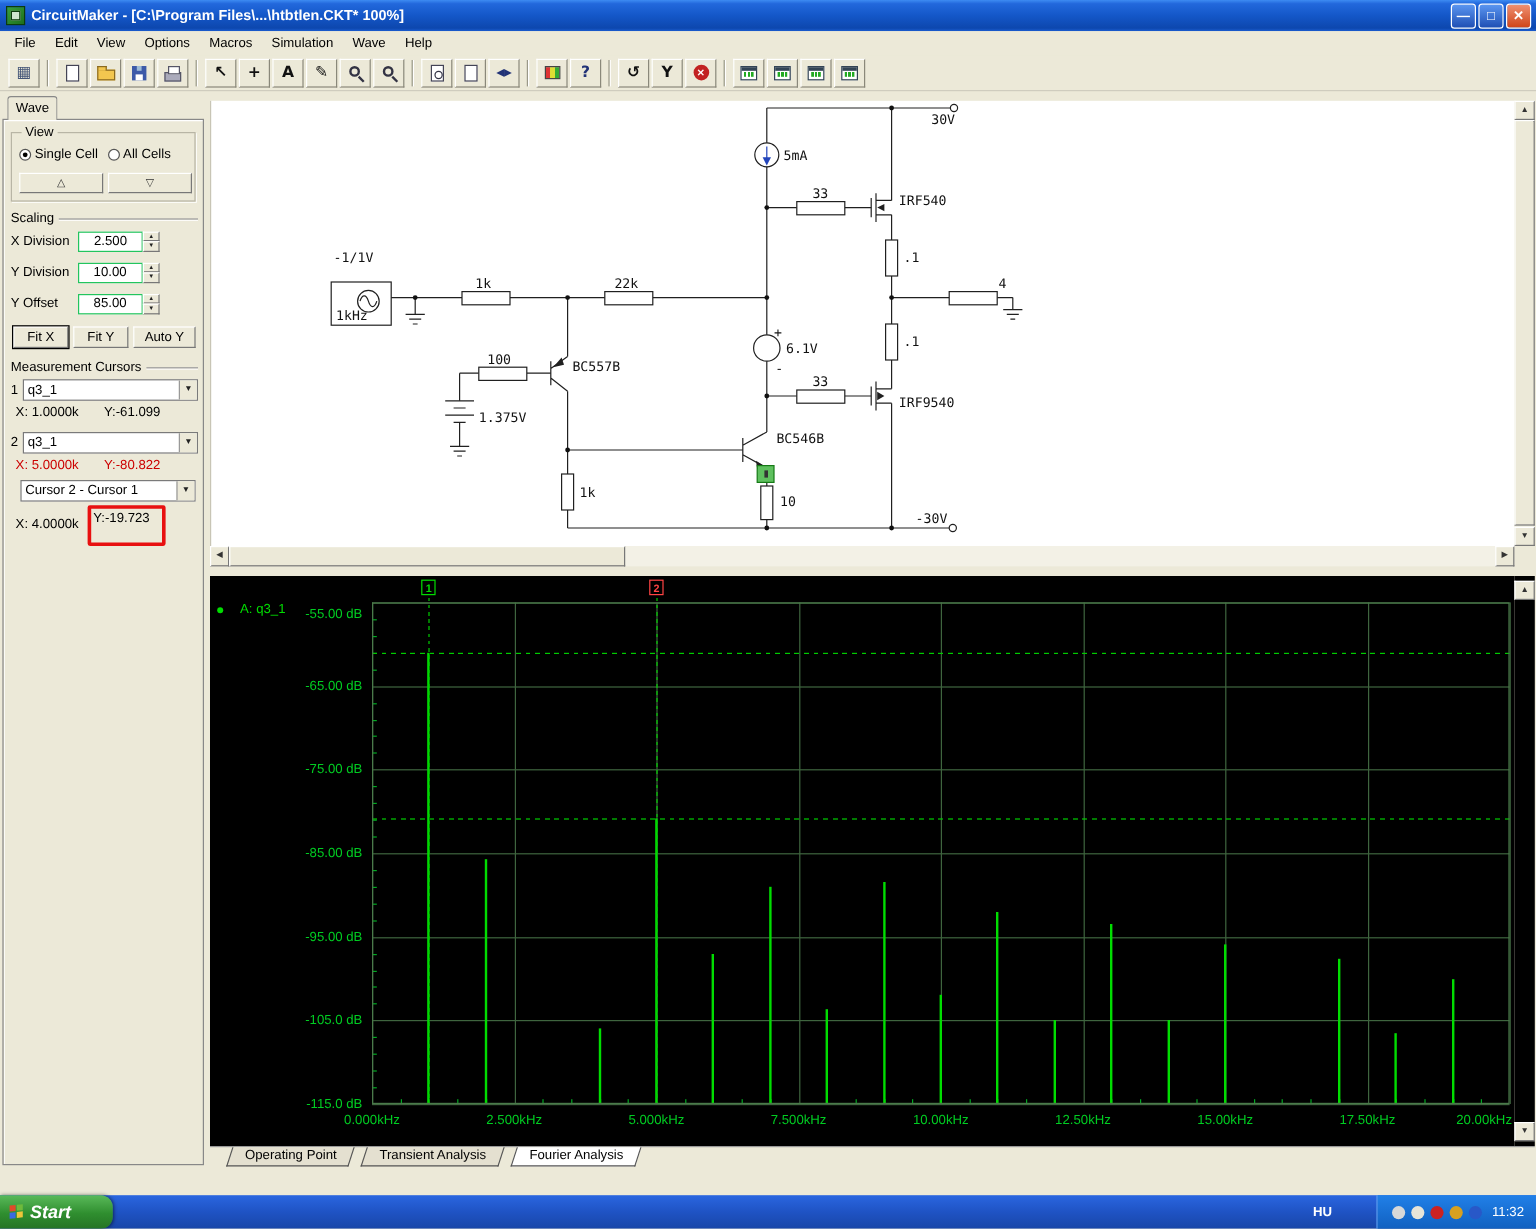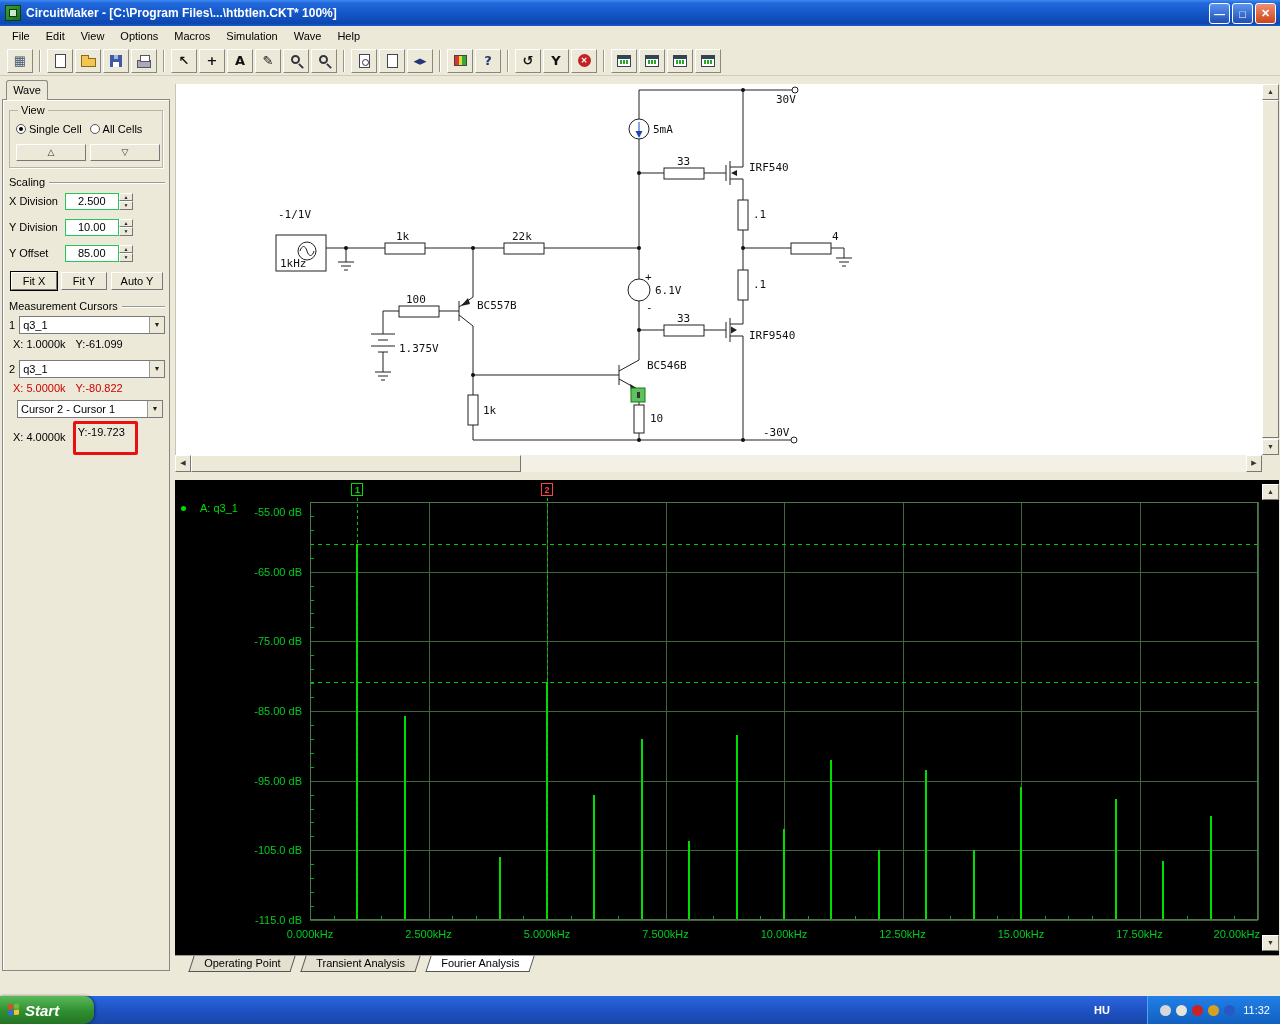--- a/index.html
+++ b/index.html
@@ -65,21 +65,21 @@
   .sc-lab{width:56px}
   .sc-input{width:54px;height:17px;border:1px solid #22c55e;background:#fff;font-size:11px;font-family:"Liberation Sans",sans-serif;padding:0 12px}
   .spin{display:inline-flex;flex-direction:column;width:14px;height:17px}
   .spin-b{flex:1;background:#ECE9D8;border:1px solid;border-color:#fff #777 #777 #fff;font-size:5px;line-height:6px;text-align:center;color:#222}
   .sc-btn{position:absolute;height:18px;background:#ECE9D8;border:1px solid;border-color:#fff #777 #777 #fff;font-size:11px;font-family:"Liberation Sans",sans-serif;padding:0}
   .sc-btn.def{outline:1px solid #000}
   .combo{height:18px;border:1px solid #7a7a7a;background:#fff;display:flex;align-items:center}
   .combo .ctext{flex:1;padding-left:3px;white-space:nowrap;overflow:hidden}
   .combo .carr{width:15px;height:16px;background:#ECE9D8;border-left:1px solid #999;font-size:7px;text-align:center;line-height:16px;color:#222;flex:none}
   .readout{position:absolute;left:10px;white-space:nowrap}
-  .readout .ry{margin-left:10px}
+  .readout .ry{margin-left:21px}
   .redbox{display:inline-block;border:3px solid #e81010;border-radius:2px;padding:2px 10px 14px 2px;margin-left:4px;position:relative;top:-5px}
 
   
   .schematic{position:absolute;left:175px;top:84px;width:1087px;height:371px;background:#fff;overflow:hidden;border-left:1px solid #c8c5b5}
   .vsb{position:absolute;width:17px}
   .sb-btn{position:absolute;left:0;width:17px;height:16px;background:#ECE9D8;border:1px solid;border-color:#fff #777 #777 #fff;
     font-size:7px;color:#333;text-align:center;line-height:14px}
   .sb-thumb{position:absolute;background:#ECE9D8;border:1px solid;border-color:#fff #777 #777 #fff}
   .hsb{position:absolute;left:175px;top:455px;width:1087px;height:17px;background:#f3f1e6}
   .hsb .sb-btn{top:0;height:17px;width:16px}

